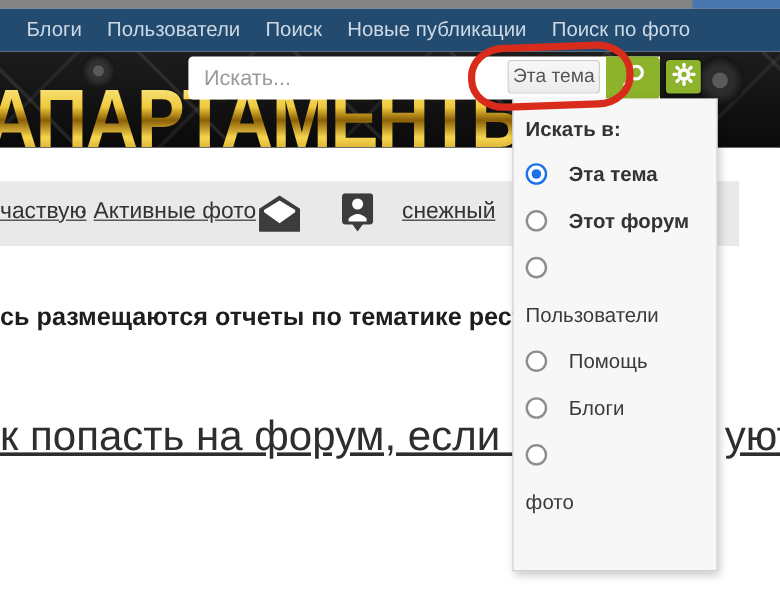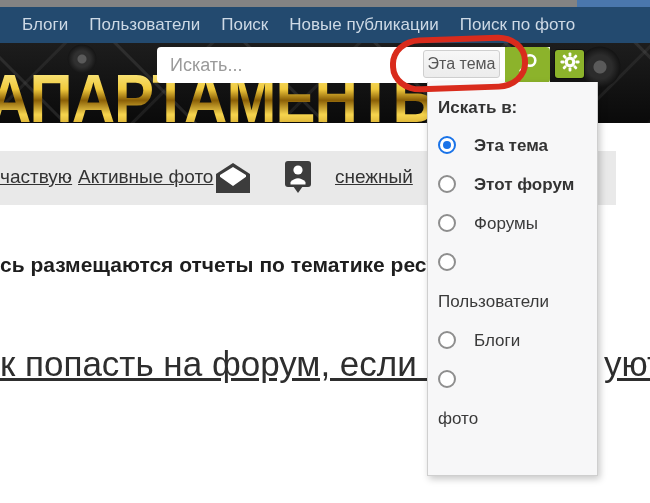--- a/index.html
+++ b/index.html
@@ -170,29 +170,29 @@
     <div class="menu-header">Искать в:</div>
 
     <label class="opt bold">
       <span class="radio selected"></span><span>Эта тема</span>
     </label>
 
     <label class="opt bold">
       <span class="radio"></span><span>Этот форум</span>
     </label>
 
-    <label class="opt">
-      <span class="radio"></span><span>Форумы</span>
-    </label>
 
     <label class="opt">
       <span class="radio"></span><span></span>
     </label>
     <div class="opt-cont">Пользователи</div>
 
+    <label class="opt">
+      <span class="radio"></span><span>Помощь</span>
+    </label>
 
     <label class="opt">
       <span class="radio"></span><span>Блоги</span>
     </label>
 
     <label class="opt">
       <span class="radio"></span>
     </label>
     <div class="opt-cont">фото</div>
   </div>

